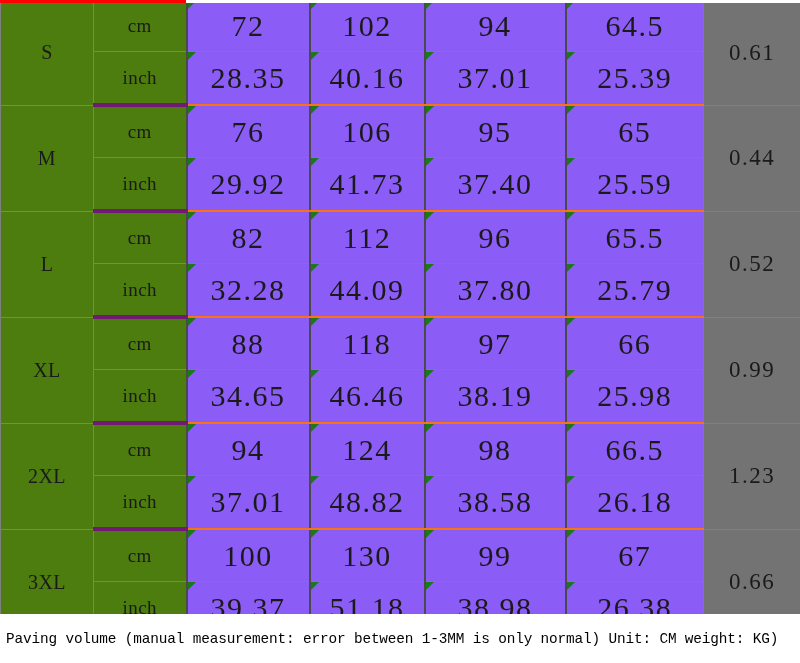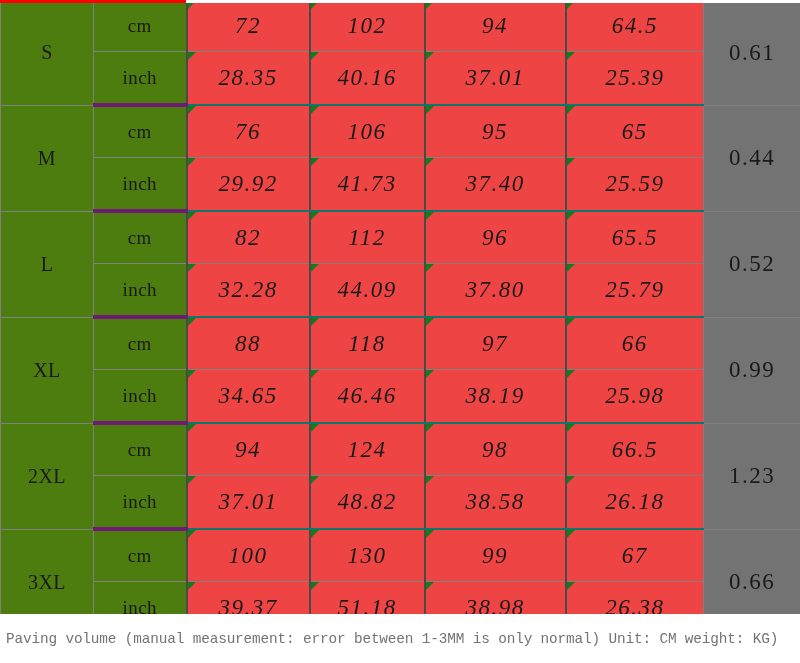--- a/index.html
+++ b/index.html
@@ -65,46 +65,45 @@
     letter-spacing: 0.5px;
   }
 
   td.unit-cell {
     font-size: 19px;
     font-family: "Liberation Mono", "DejaVu Sans Mono", monospace;
     letter-spacing: 0.5px;
   }
 
   td.val-cell {
-    background: #ef4444;
-    font-size: 23px;
+    background: #8b5cf6;
+    font-size: 30px;
     letter-spacing: 1.5px;
     border: 1px solid #7a7a7a;
-    font-style: italic;
   }
 
   td.weight-cell {
     background: #737373;
     font-size: 23px;
     letter-spacing: 1.5px;
     border: 1px solid #555555;
   }
 
   
   td.val-cell.first-val { border-left: 2px solid #4a4a4a; }
   td.val-cell.thick-l   { border-left: 2px solid #4a4a4a; text-align: center; }
   td.weight-cell        { border-left: 2px solid #4a4a4a; }
 
   
   tr.cm-row td    { height: 50px; }
   tr.inch-row td  { height: 51px; }
 
   
   tr.inch-row td.val-cell,
-  tr.inch-row td.weight-cell { border-bottom: 2px solid #0f766e; }
+  tr.inch-row td.weight-cell { border-bottom: 2px solid #f97316; }
   tr.inch-row td.size-cell,
   tr.inch-row td.unit-cell   { border-bottom: 4px solid #701a75; }
 
   
   .corner-flag {
     position: absolute;
     top: 0;
     left: 0;
     width: 0;
     height: 0;
@@ -122,21 +121,21 @@
     height: 49px;
     background: #ffffff;
     display: flex;
     align-items: center;
     box-sizing: border-box;
     padding-left: 6px;
   }
   #footer-note span {
     font-family: "Liberation Mono", "DejaVu Sans Mono", monospace;
     font-size: 14.4px;
-    color: #737373;
+    color: #000000;
     letter-spacing: -0.15px;
     white-space: nowrap;
   }
 
   
   #top-sliver {
     position: absolute;
     left: 0; top: 0;
     width: 800px; height: 3px;
     background: #ffffff;

